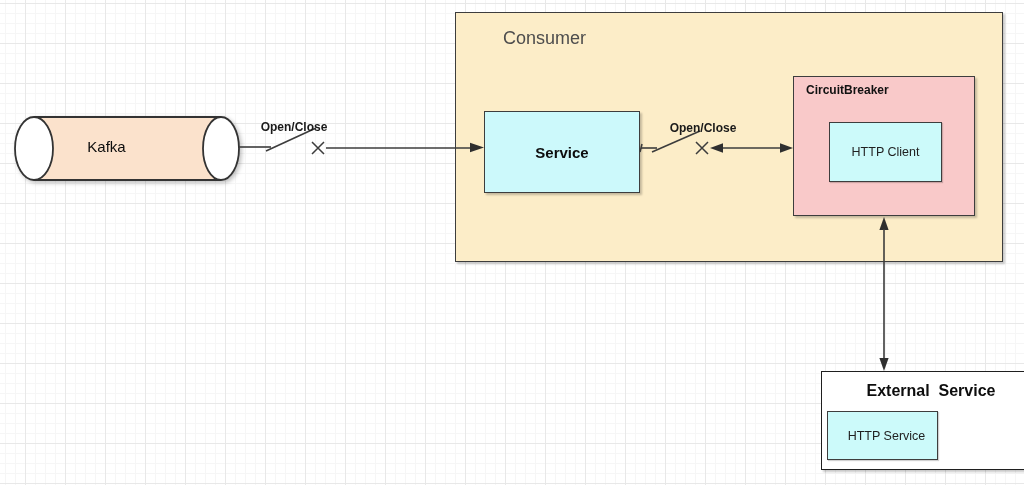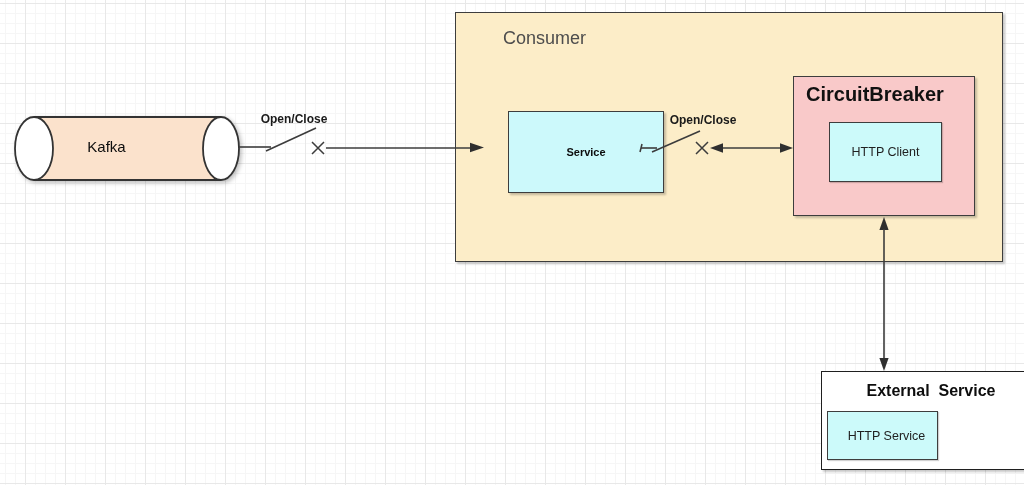--- a/index.html
+++ b/index.html
@@ -14,36 +14,36 @@
       linear-gradient(to bottom, #f6f6f6 1px, transparent 1px);
     background-size:40px 40px,40px 40px,10px 10px,10px 10px;
     background-position:25px 3px,25px 3px,5px 3px,5px 3px;
   }
   .box{position:absolute;box-sizing:border-box;border:1px solid #3d3d3d;
        box-shadow:2px 2px 2px rgba(0,0,0,0.22);}
   .consumer{left:455px;top:12px;width:548px;height:250px;background:#fcedc8;}
   .consumer-title{position:absolute;left:47px;top:15px;font-size:18px;color:#4d4d4d;}
   .service{left:484px;top:111px;width:156px;height:82px;background:#ccf9fb;
            display:flex;align-items:center;justify-content:center;
-           font-weight:bold;font-size:11px;color:#0d0d0d;margin-left:24px;}
+           font-weight:bold;font-size:15px;color:#0d0d0d;}
   .circuitbreaker{left:793px;top:76px;width:182px;height:140px;background:#f9c9c9;}
-  .cb-title{position:absolute;left:12px;top:6px;font-weight:bold;font-size:20px;color:#111;}
+  .cb-title{position:absolute;left:12px;top:6px;font-weight:bold;font-size:12px;color:#111;}
   .http-client{left:829px;top:122px;width:113px;height:60px;background:#ccfafa;
            display:flex;align-items:center;justify-content:center;
            font-size:12.5px;color:#1f1f1f;box-shadow:1px 1px 1px rgba(0,0,0,0.18);}
   .external{left:775px;top:371px;width:220px;height:99px;background:#ffffff;border-color:#1f1f1f;margin-left:46px;}
   .ext-title{position:absolute;left:0;top:10px;width:100%;text-align:center;
            font-weight:bold;font-size:16px;color:#0d0d0d;white-space:pre;}
   .http-service{left:827px;top:411px;width:111px;height:49px;background:#ccfafa;
            display:flex;align-items:center;justify-content:center;
            font-size:12.5px;color:#1f1f1f;box-shadow:1px 1px 1px rgba(0,0,0,0.18);padding-left:8px;}
   .kafka-label{position:absolute;left:34px;top:138px;width:145px;text-align:center;
            font-weight:normal;font-size:15px;color:#0d0d0d;}
   .switch-label{position:absolute;width:84px;text-align:center;
-           font-weight:bold;font-size:12px;color:#1a1a1a;}
+           font-weight:bold;font-size:12px;color:#1a1a1a;margin-top:8px;}
   .switch-label.s1{left:252px;top:112px;}
   .switch-label.s2{left:661px;top:113px;}
   svg.overlay{position:absolute;left:0;top:0;pointer-events:none;}
   .edge{stroke:#3c3c3c;stroke-width:1.6;fill:none;}
   .cross{stroke:#3c3c3c;stroke-width:1.5;fill:none;}
   .head{fill:#2f2f2f;stroke:none;}
   .cyl-stroke{stroke:#333;stroke-width:1.8;}
   .cyl-shadow{filter:drop-shadow(2px 2px 2px rgba(0,0,0,0.25));}
 </style>
 </head>

